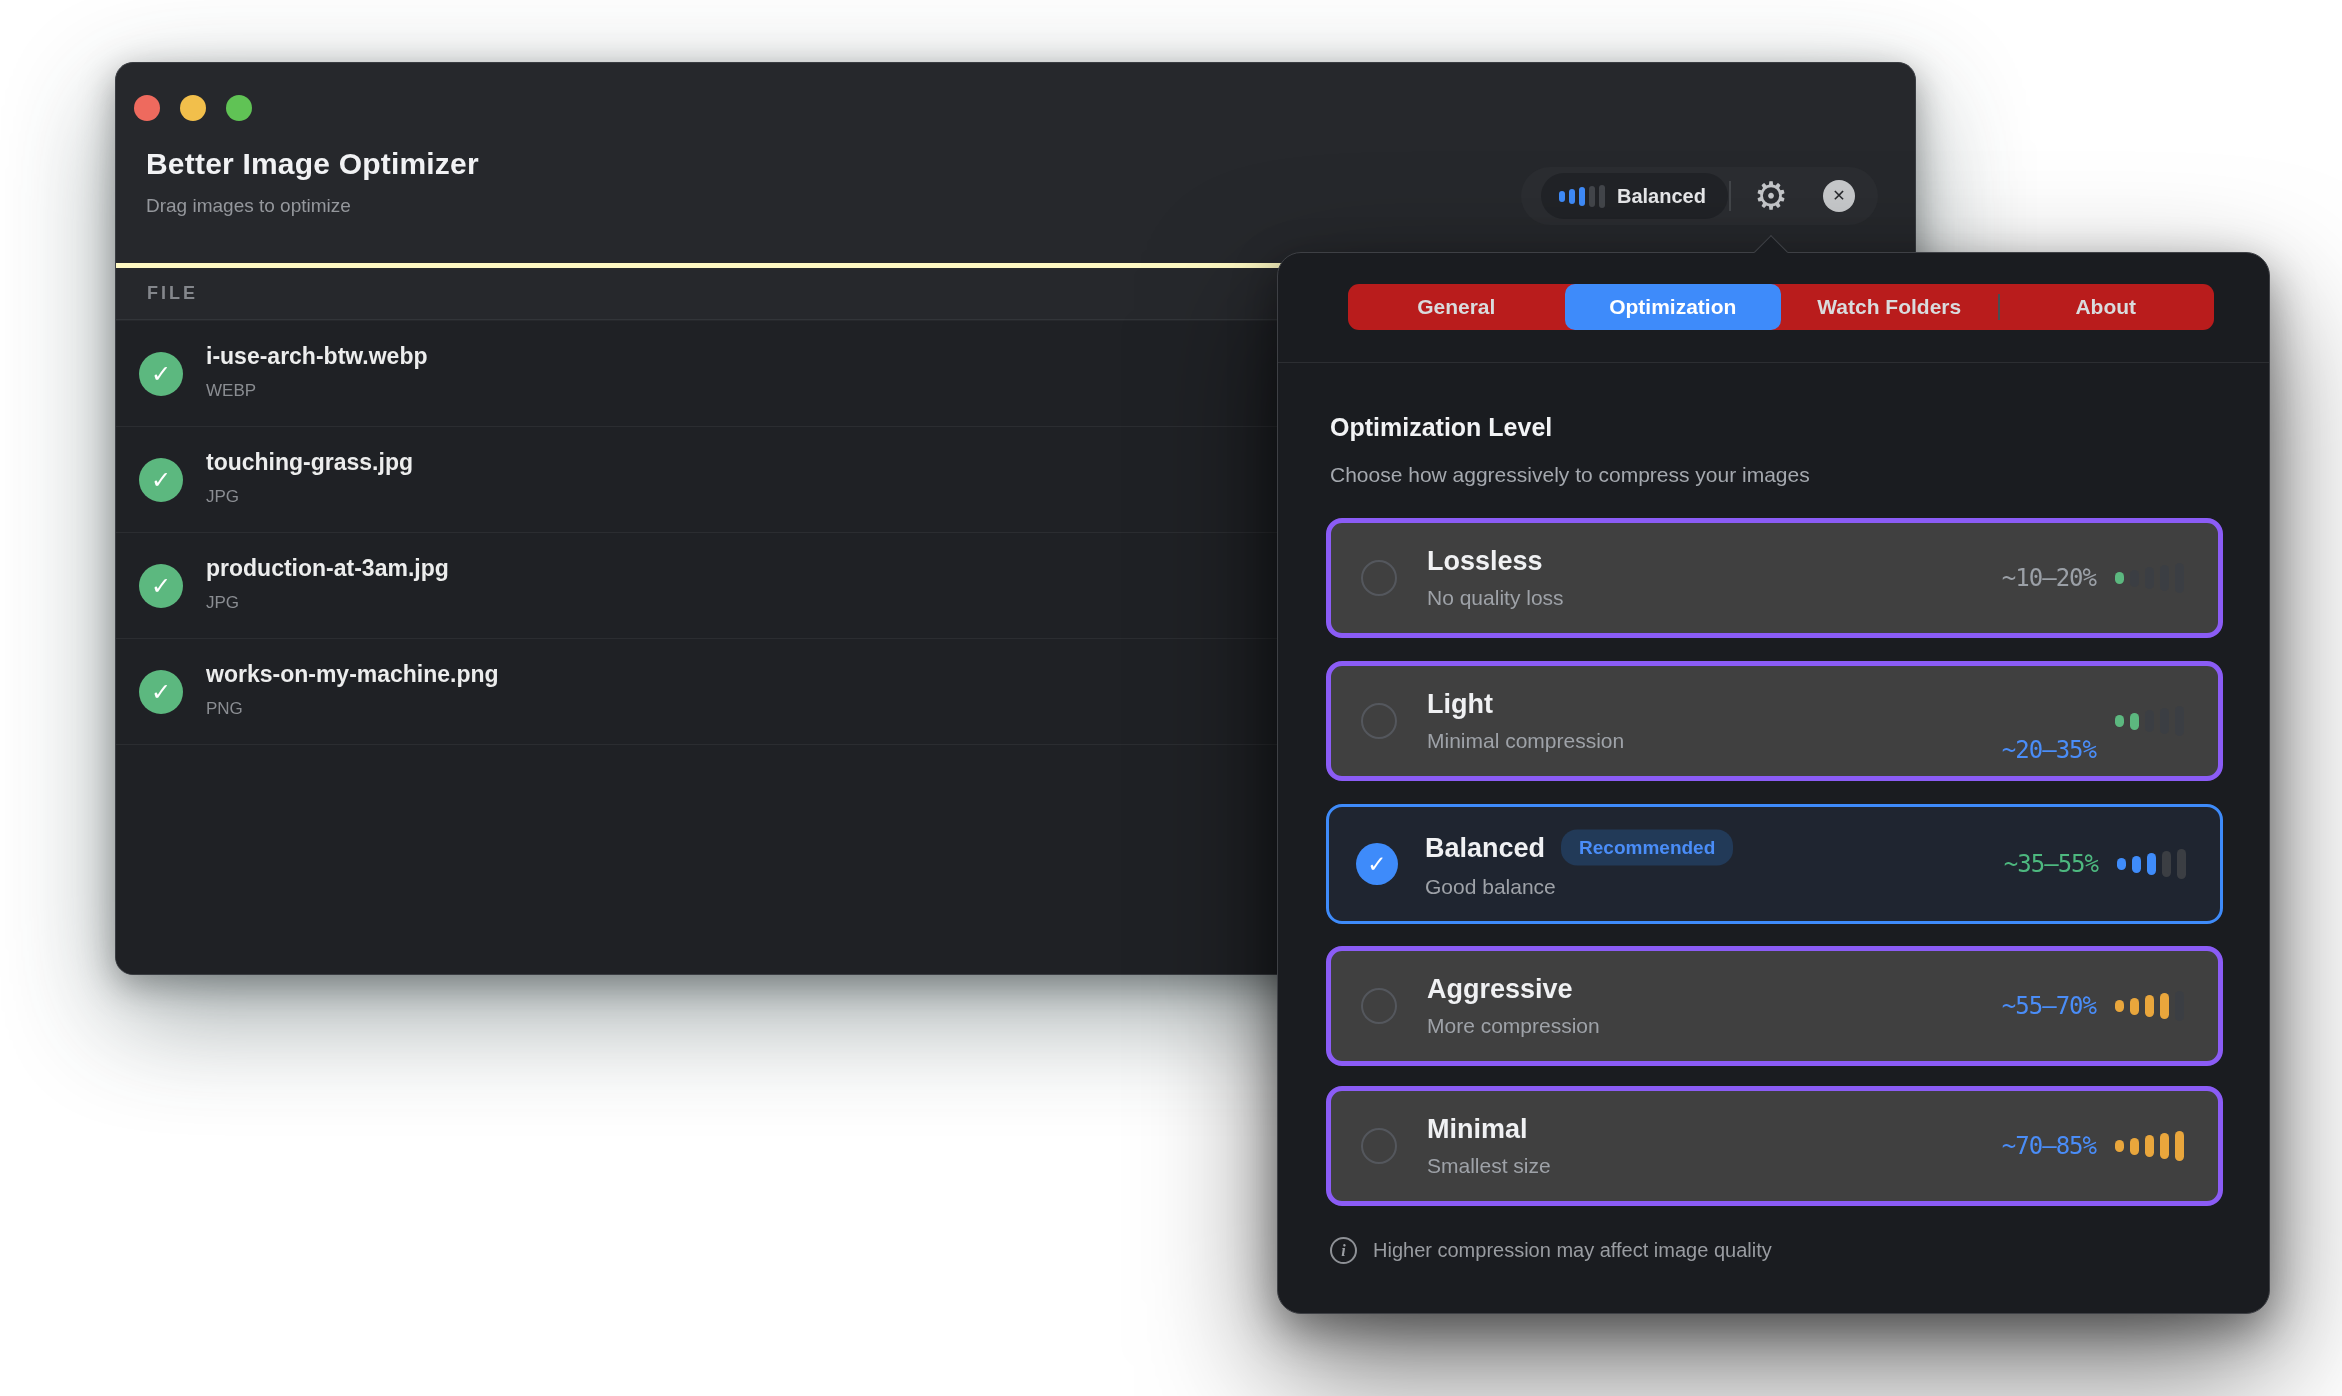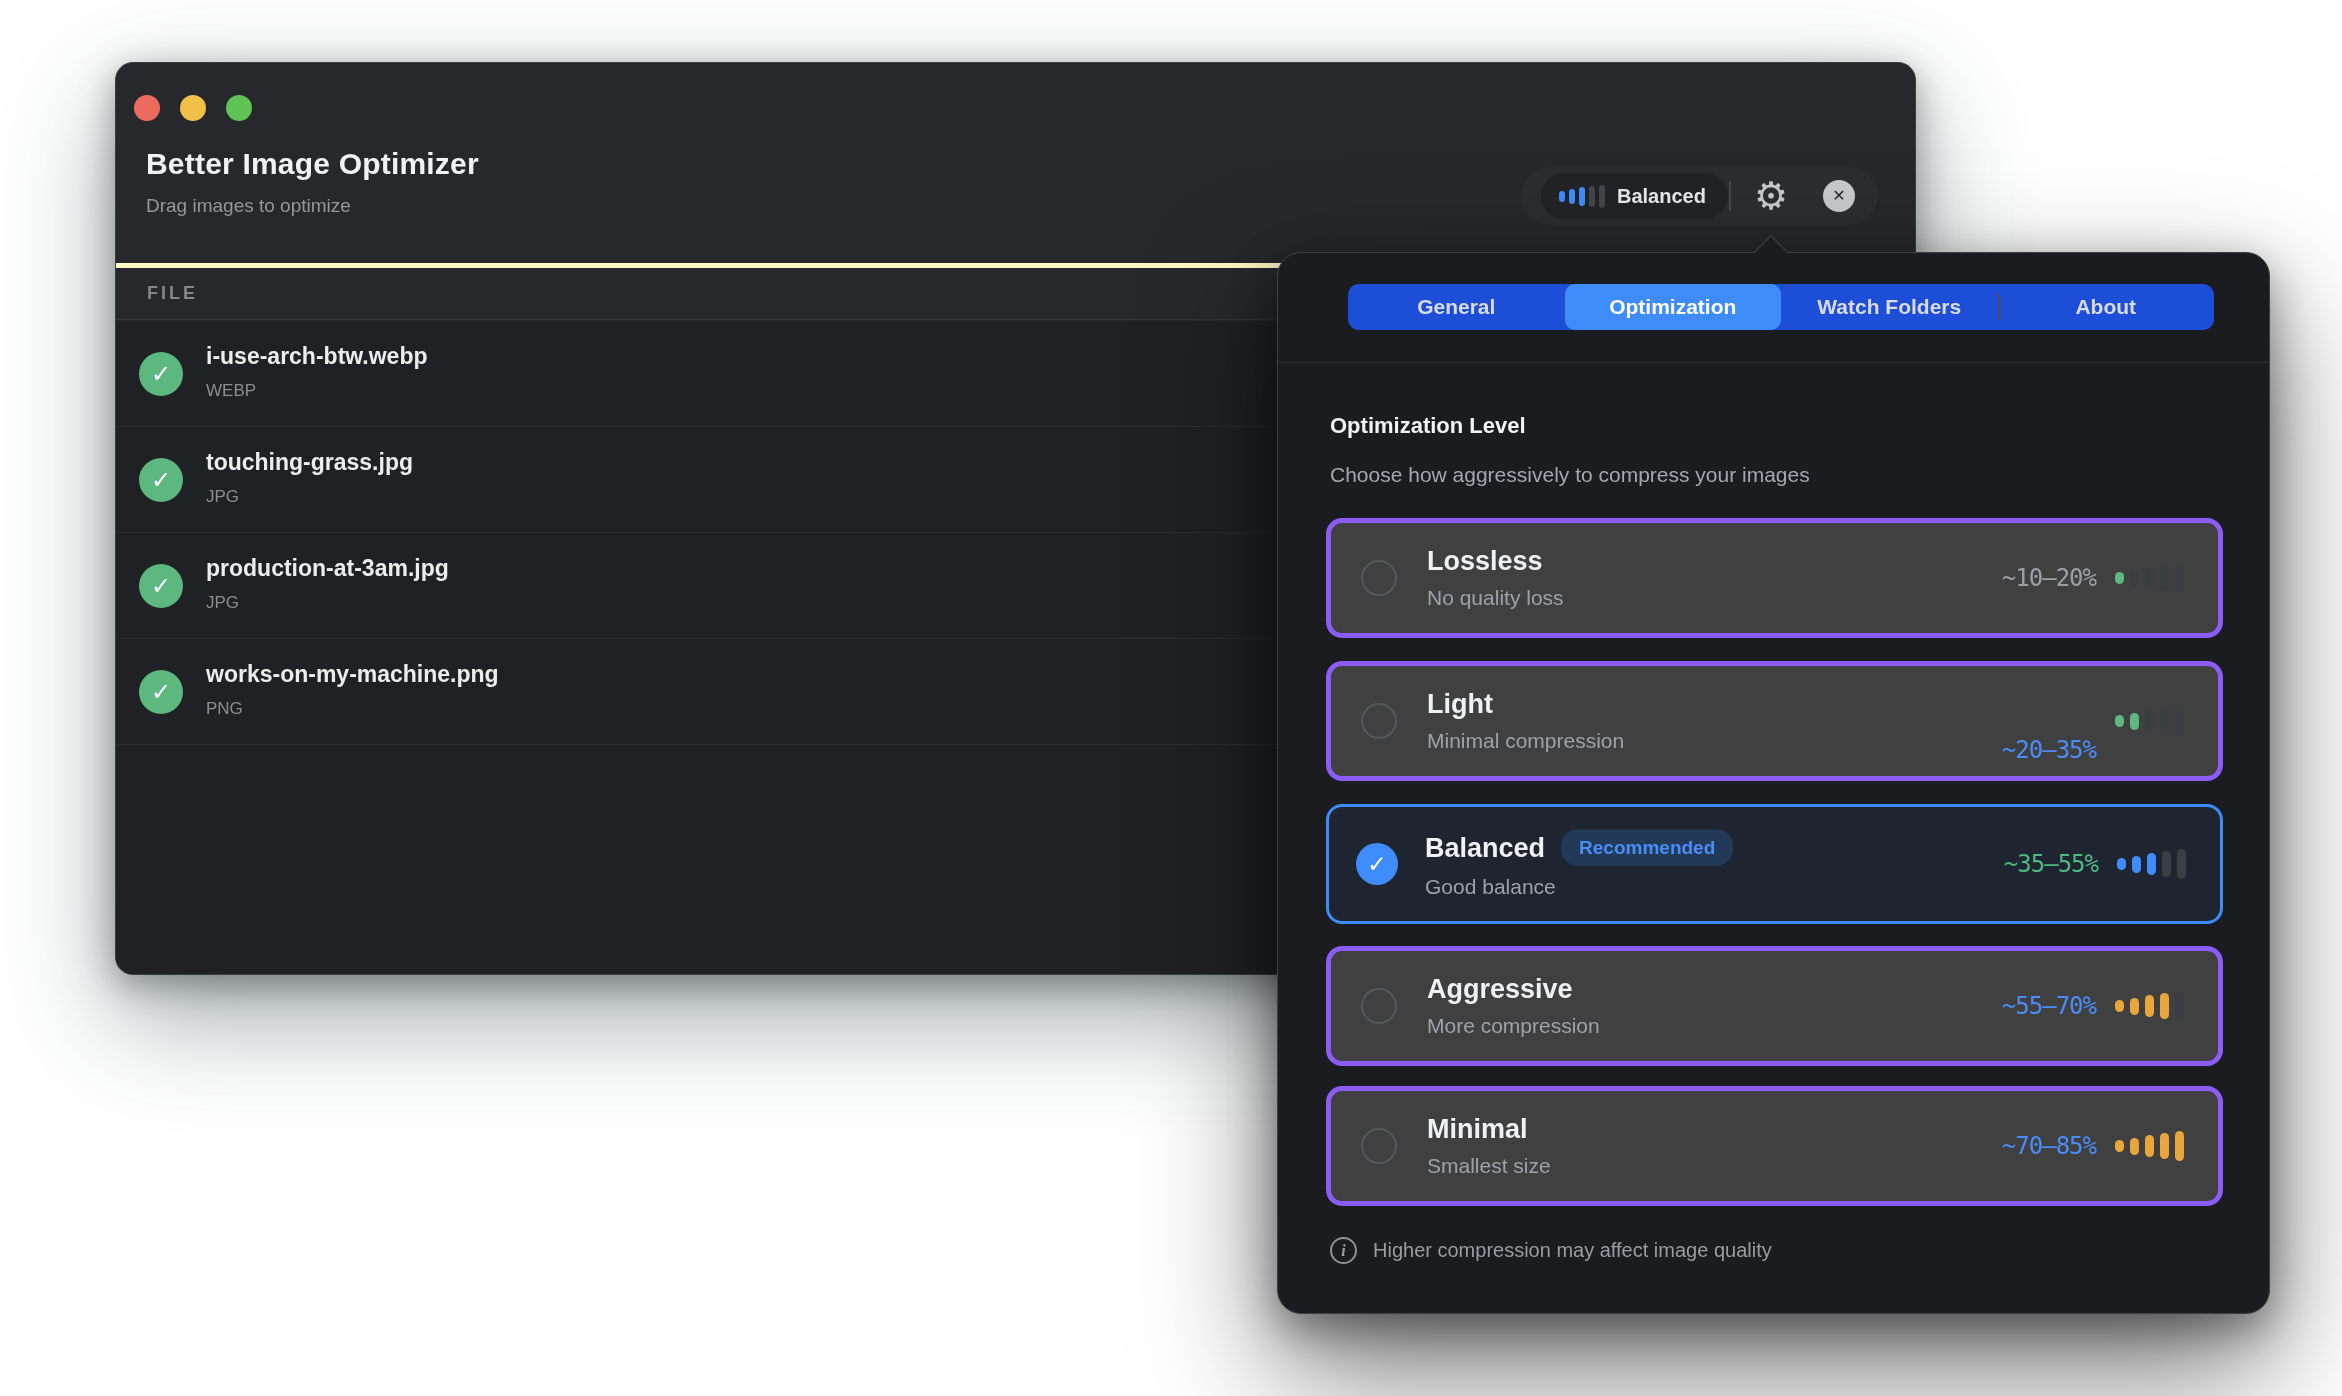--- a/index.html
+++ b/index.html
@@ -57,28 +57,28 @@
 
   
   .panel {
     position:absolute; left:1277px; top:252px; width:993px; height:1062px;
     background:#1a1c20; border:1px solid #3e4045; border-radius:24px;
     box-shadow: 0 55px 130px rgba(0,0,0,.55), 0 15px 45px rgba(0,0,0,.40);
     z-index:10;
   }
   .panel-arrow { position:absolute; left:481px; top:-13px; width:24px; height:24px; background:#1a1c20;
                  border-left:1px solid #3e4045; border-top:1px solid #3e4045; transform:rotate(45deg); }
-  .tabbar { position:absolute; left:70px; top:31px; width:866px; height:46px; border-radius:11px; background:#1d4ed8;
+  .tabbar { position:absolute; left:70px; top:31px; width:866px; height:46px; border-radius:11px; background:#b91c1c;
             display:flex; align-items:stretch; }
   .tab { flex:1 1 0; display:flex; align-items:center; justify-content:center; font-size:21px; font-weight:600; color:#d9dbdd; border-radius:11px; position:relative; }
   .tab.active { background:#3e8bfa; color:#ffffff; border-radius:10px; }
   .tab-sep { position:absolute; left:0; top:10px; width:2px; height:26px; background:#4a4d52; }
   .panel-hr { position:absolute; left:0; top:109px; width:100%; height:1px; background:#2c2e32; }
 
-  .panel-heading { position:absolute; left:52px; top:160px; font-size:22px; font-weight:700; color:#f2f3f5; }
+  .panel-heading { position:absolute; left:52px; top:160px; font-size:25px; font-weight:700; color:#f2f3f5; }
   .panel-desc { position:absolute; left:52px; top:210px; font-size:21px; color:#a4a8ae; }
 
   .opt-card { position:absolute; left:48px; width:897px; height:120px; background:#404040;
               border:5px solid #8b5cf6; border-radius:16px; }
   .opt-card.selected { border:3px solid #3e8bfa; background:#1f2530; }
   .opt-radio { position:absolute; left:30px; top:50%; transform:translateY(-50%); width:36px; height:36px;
                border:2.5px solid #54575d; border-radius:50%; }
   .opt-check { position:absolute; left:27px; top:50%; transform:translateY(-50%); width:42px; height:42px;
                border-radius:50%; background:#3e8bfa; display:flex; align-items:center; justify-content:center; }
   .opt-check span { font-family:"DejaVu Sans", sans-serif; color:#fff; font-size:23px; font-weight:700; }

